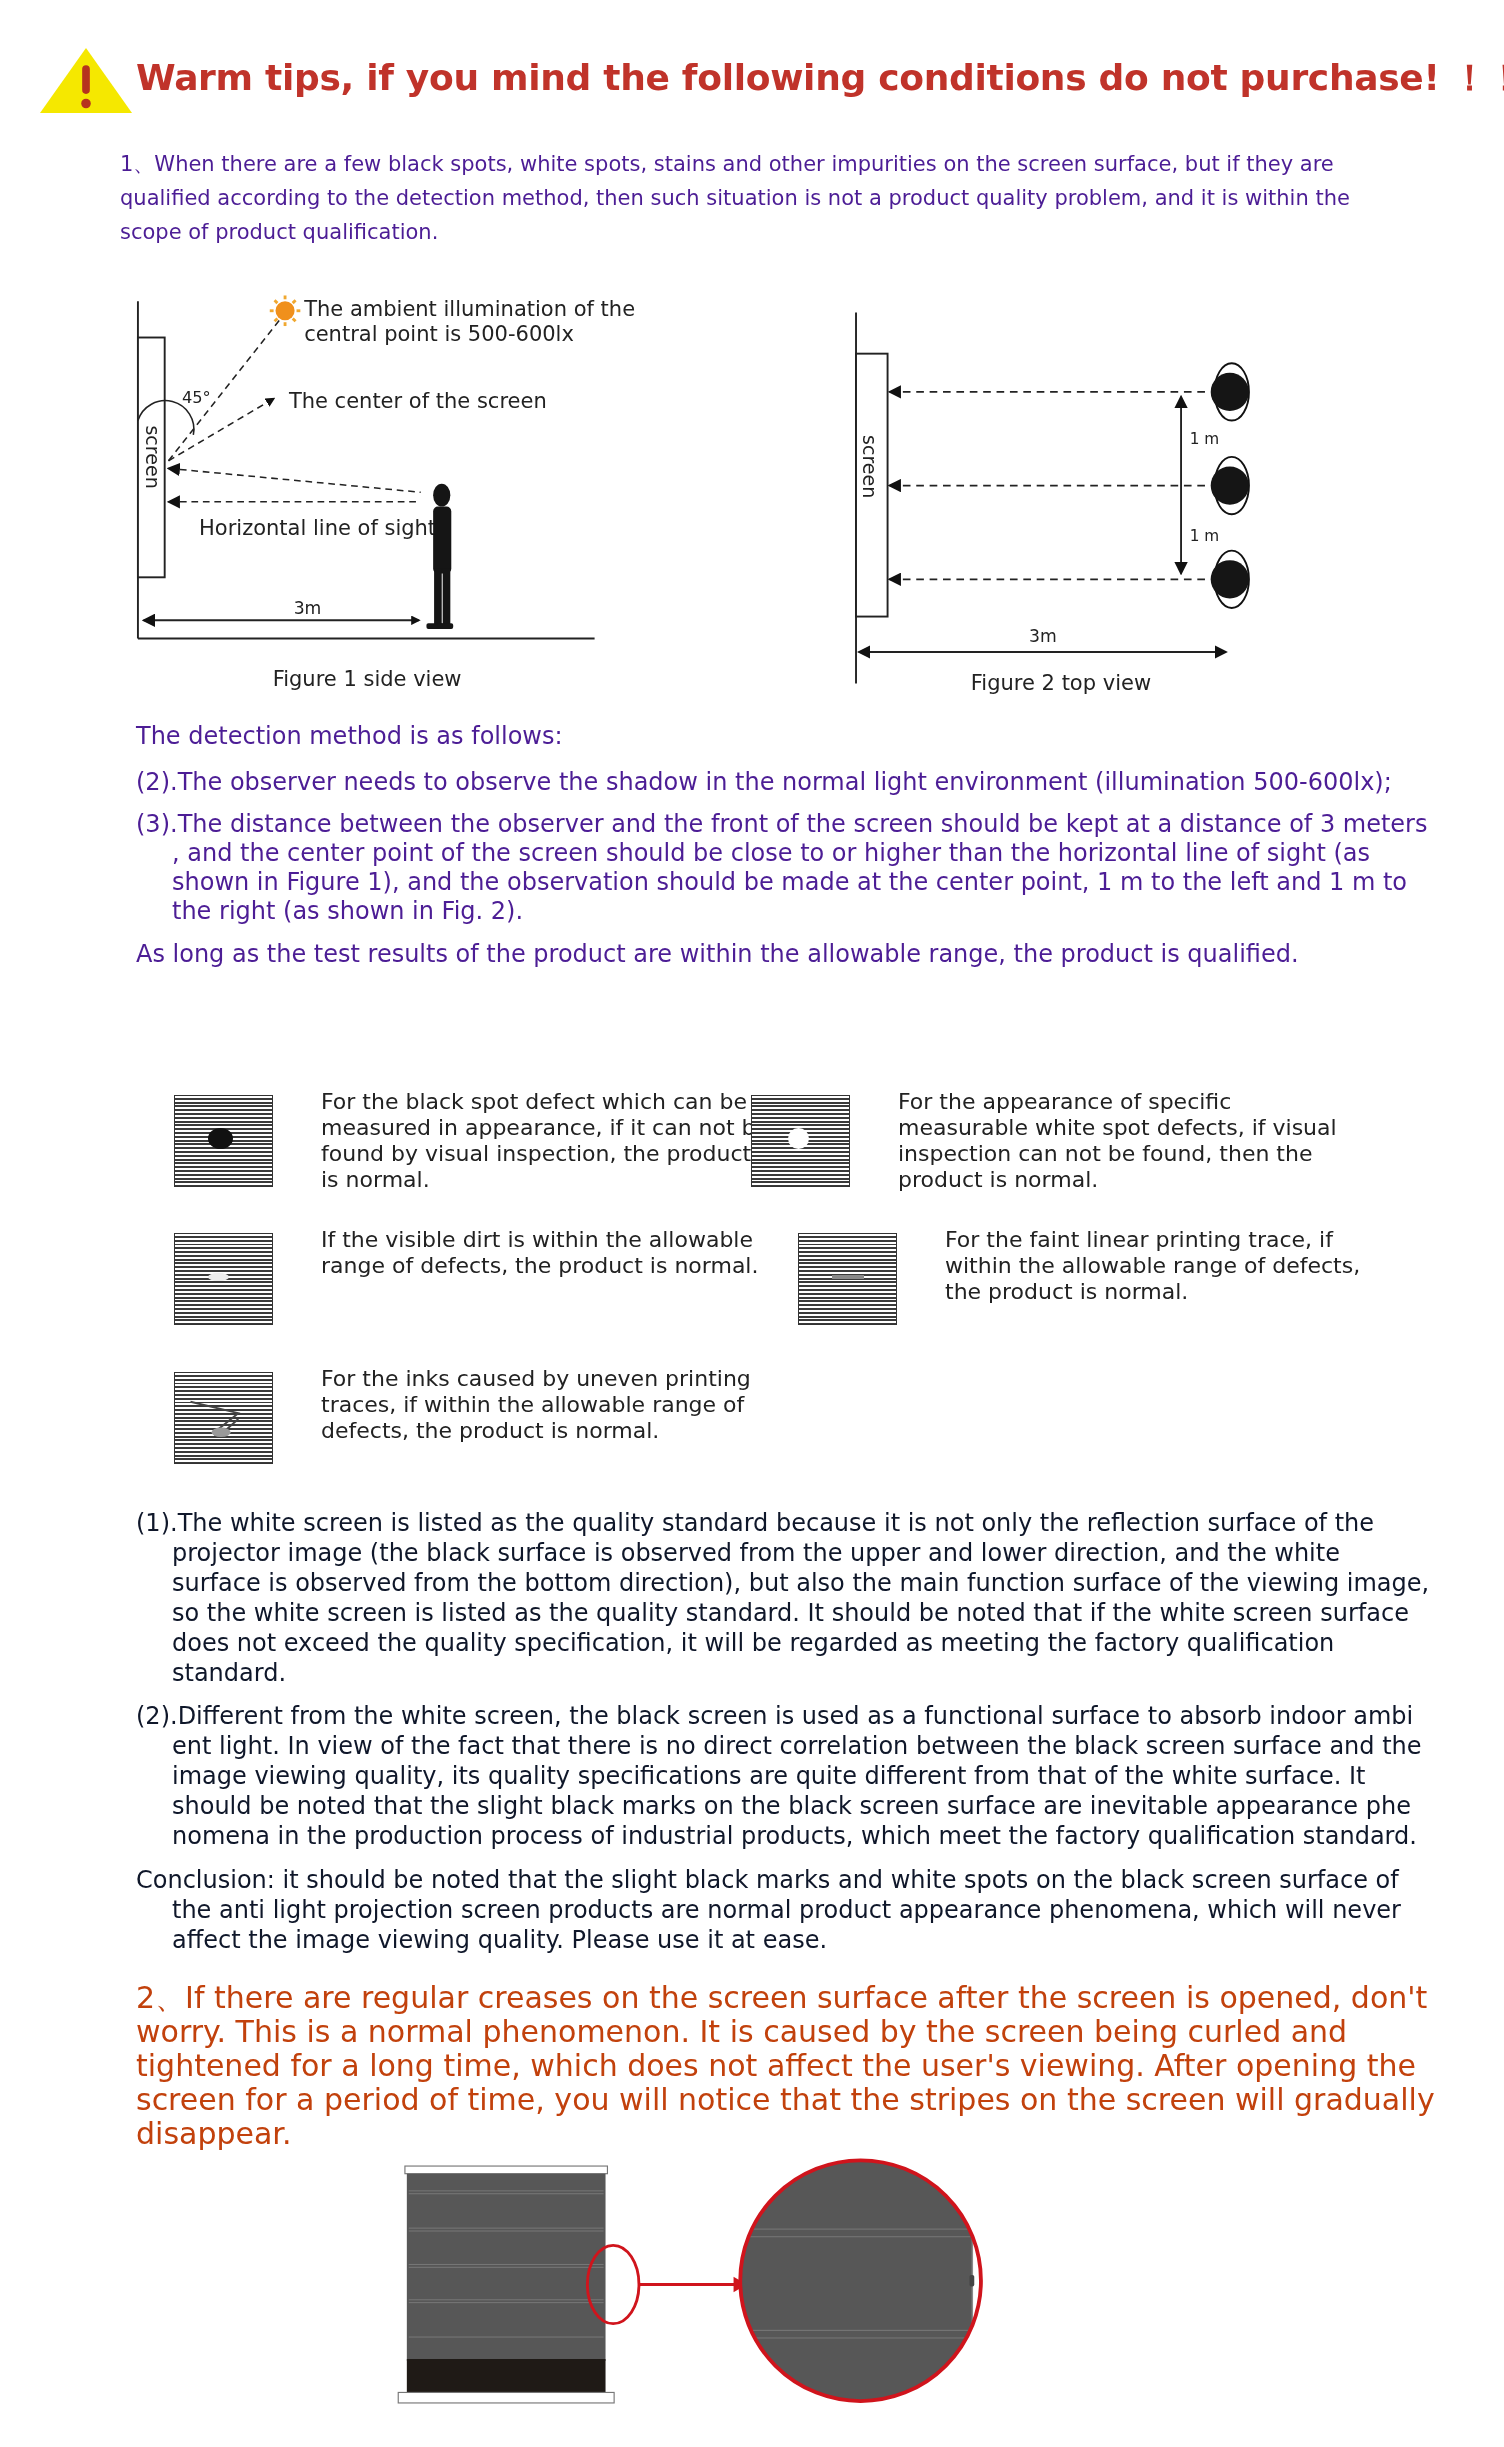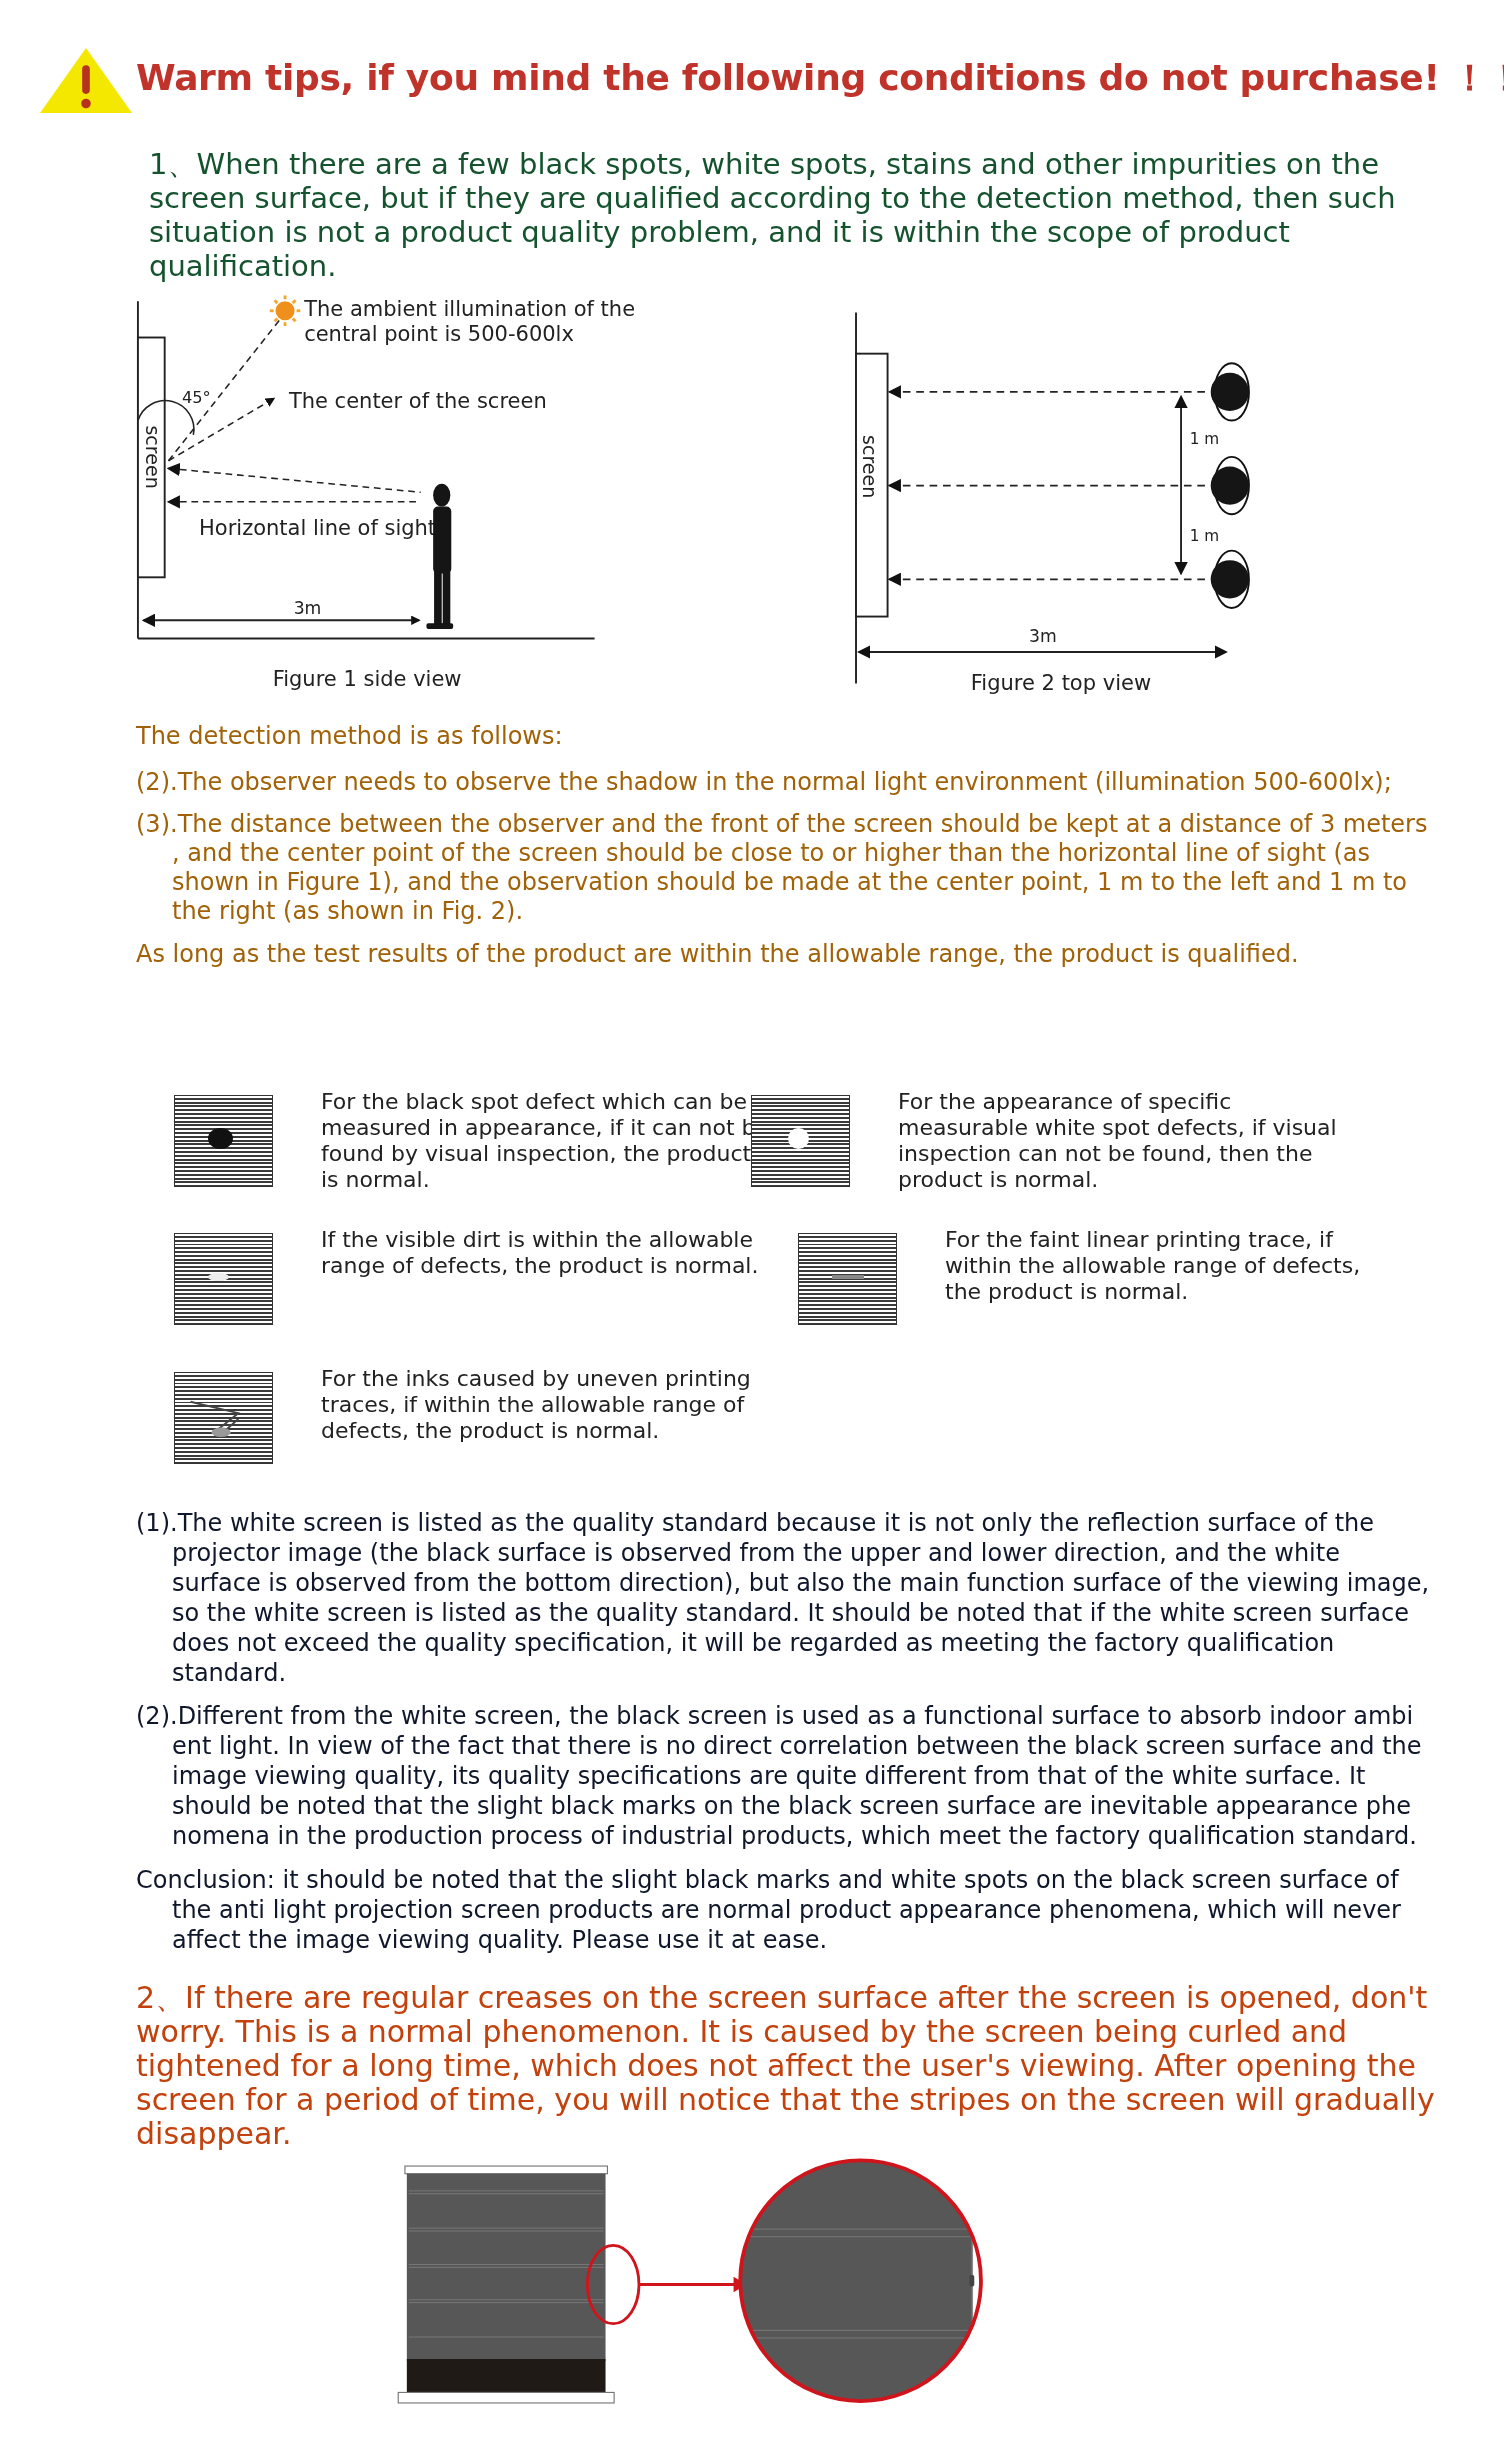--- a/index.html
+++ b/index.html
@@ -1,24 +1,24 @@
 <!DOCTYPE html>
 <html><head>
 <meta charset="utf-8">
 <style>
   html, body { margin:0; padding:0; background:#ffffff; }
   body { width:1505px; height:2447px; position:relative; overflow:hidden;
          font-family:"DejaVu Sans","Liberation Sans",sans-serif; color:#1e1e1e; }
   .abs { position:absolute; }
   .title { left:136px; top:54px; font-size:36px; font-weight:bold; color:#c0332a; white-space:nowrap; letter-spacing:-0.3px; }
   .warn { left:38px; top:46px; width:96px; height:69px; }
-  .p-lead { left:149px; top:147px; width:1290px; font-size:29px; line-height:34px; color:#14532d; }
+  .p-lead { left:120px; top:147px; width:1290px; font-size:21px; line-height:34px; color:#4c1d95; }
   .fig { position:absolute; }
   .fig text { font-family:"DejaVu Sans","Liberation Sans",sans-serif; fill:#222; }
-  .method { left:136px; top:722px; width:1300px; font-size:24px; line-height:29px; color:#a16207; }
+  .method { left:136px; top:722px; width:1300px; font-size:24px; line-height:29px; color:#4c1d95; }
   .method .intro { margin-bottom:17px; }
   .method .item { padding-left:36px; text-indent:-36px; margin-bottom:13.4px; }
   .method .outro { margin-top:13px; }
   .defect { position:absolute; display:flex; align-items:flex-start; }
   .thumb { width:99px; height:92px; border:1.9px solid #333; box-sizing:border-box; position:relative; overflow:hidden;
            background:repeating-linear-gradient(to bottom,#ffffff 0px,#ffffff 1.9px,#3a3a3a 1.9px,#3a3a3a 3.8px);
            margin-right:48px; flex:0 0 auto; margin-top:5.7px; }
   .thumb .mark { position:absolute; }
   .dtext { font-size:22px; line-height:26px; color:#222; width:449px; }
   .notes { left:136px; top:1508px; width:1300px; font-size:24px; line-height:30px; color:#0f172a; }

